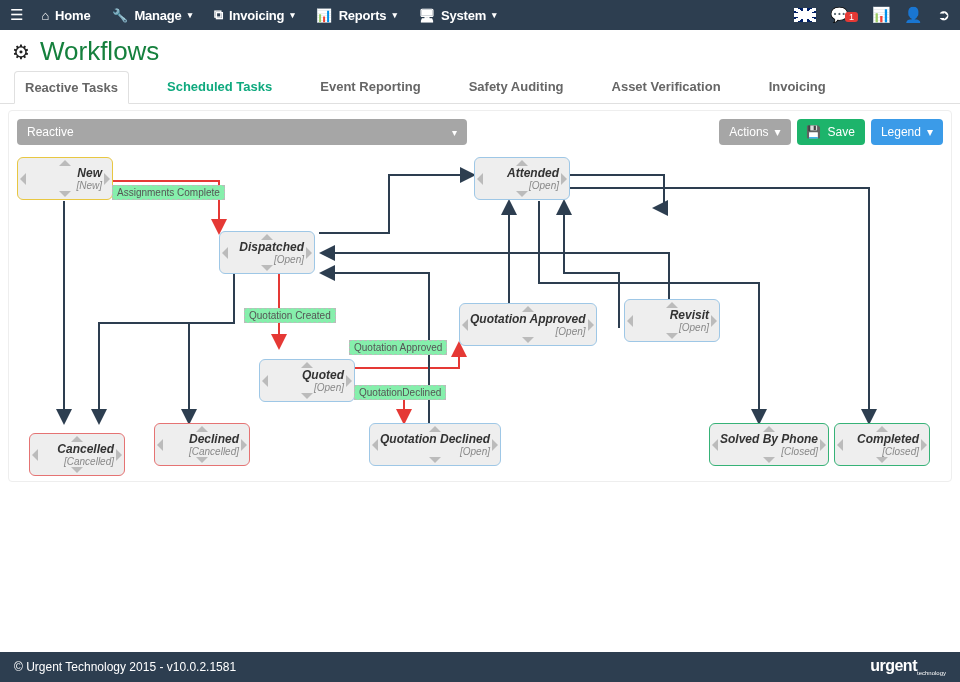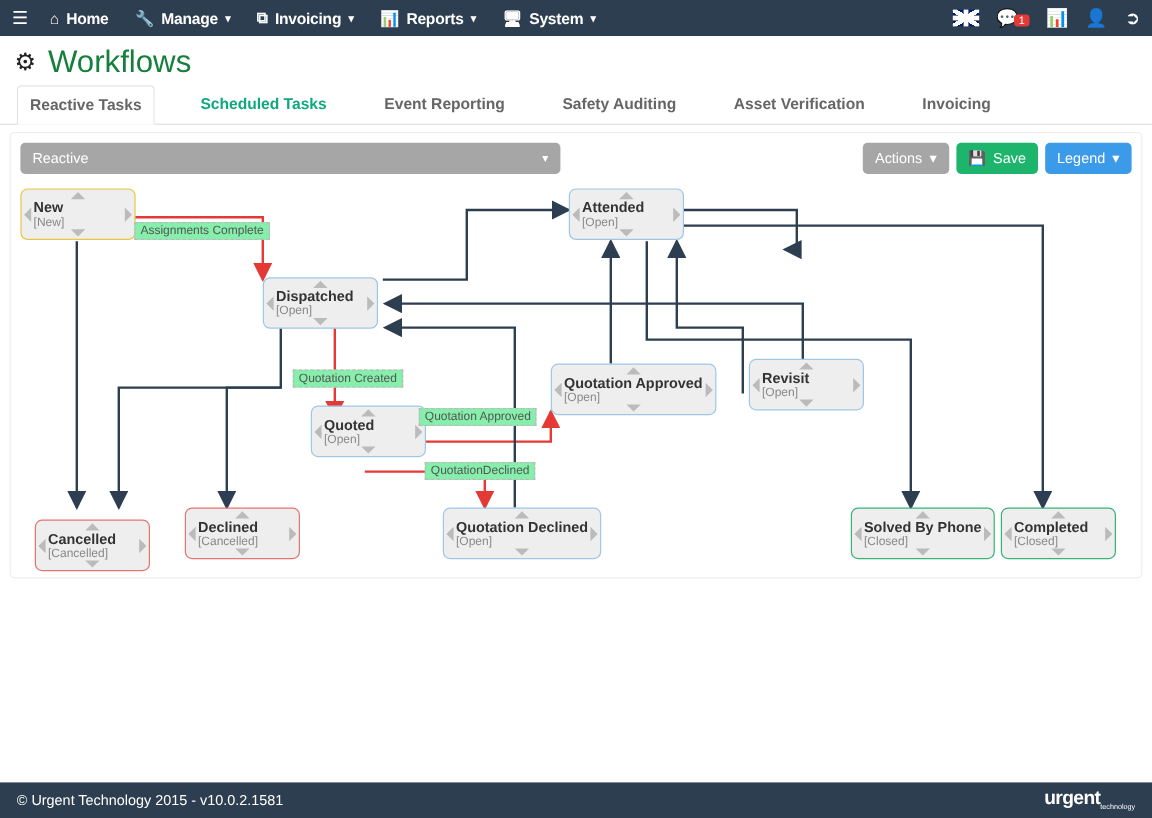--- a/index.html
+++ b/index.html
@@ -50,21 +50,21 @@
   .toolbar{display:flex;gap:6px;align-items:center;}
   .select-wf{background:var(--btn-grey);color:#fff;border:none;border-radius:4px;height:26px;width:450px;display:flex;align-items:center;justify-content:space-between;padding:0 10px;font-size:12px;cursor:pointer;}
   .select-wf span:last-child{font-size:10px;}
   .toolbar .spacer{flex:1}
   .tbtn{border:none;border-radius:4px;height:26px;padding:0 10px;color:#fff;font-size:12px;display:flex;align-items:center;gap:6px;cursor:pointer;}
   .tbtn.grey{background:var(--btn-grey);}
   .tbtn.green{background:var(--btn-green);}
   .tbtn.blue{background:var(--btn-blue);}
   
   .canvas{position:absolute;inset:42px 0 0 0;}
-  .node{position:absolute;background:var(--node-bg);border:1px solid var(--node-blue);border-radius:6px;text-align:left;font-size:12px;color:#333;padding:8px 10px;min-width:96px;}
+  .node{position:absolute;background:var(--node-bg);border:1px solid var(--node-blue);border-radius:6px;text-align:right;font-size:12px;color:#333;padding:8px 10px;min-width:96px;font-style:italic;}
   .node .title{font-weight:600;}
   .node .sub{font-size:10px;color:#888;}
   .node.yellow{border-color:var(--node-yellow);}
   .node.red{border-color:var(--node-red);}
   .node.green{border-color:var(--node-green);}
   .node .t{position:absolute;width:0;height:0;}
   .node .t.up{top:2px;left:50%;transform:translateX(-50%);border-left:6px solid transparent;border-right:6px solid transparent;border-bottom:6px solid #bbb;}
   .node .t.dn{bottom:2px;left:50%;transform:translateX(-50%);border-left:6px solid transparent;border-right:6px solid transparent;border-top:6px solid #bbb;}
   .node .t.l{left:2px;top:50%;transform:translateY(-50%);border-top:6px solid transparent;border-bottom:6px solid transparent;border-right:6px solid #bbb;}
   .node .t.r{right:2px;top:50%;transform:translateY(-50%);border-top:6px solid transparent;border-bottom:6px solid transparent;border-left:6px solid #bbb;}
@@ -210,21 +210,21 @@
       <div class="sub">[Open]</div>
     </div>
     <div class="node" style="left:465px;top:4px;">
       <span class="t up"></span>
         <span class="t dn"></span>
         <span class="t l"></span>
         <span class="t r"></span>
       <div class="title">Attended</div>
       <div class="sub">[Open]</div>
     </div>
-    <div class="node" style="left:250px;top:185px;">
+    <div class="node" style="left:250px;top:206px;">
       <span class="t up"></span>
         <span class="t dn"></span>
         <span class="t l"></span>
         <span class="t r"></span>
       <div class="title">Quoted</div>
       <div class="sub">[Open]</div>
     </div>
     <div class="node" style="left:450px;top:150px;">
       <span class="t up"></span>
         <span class="t dn"></span>

